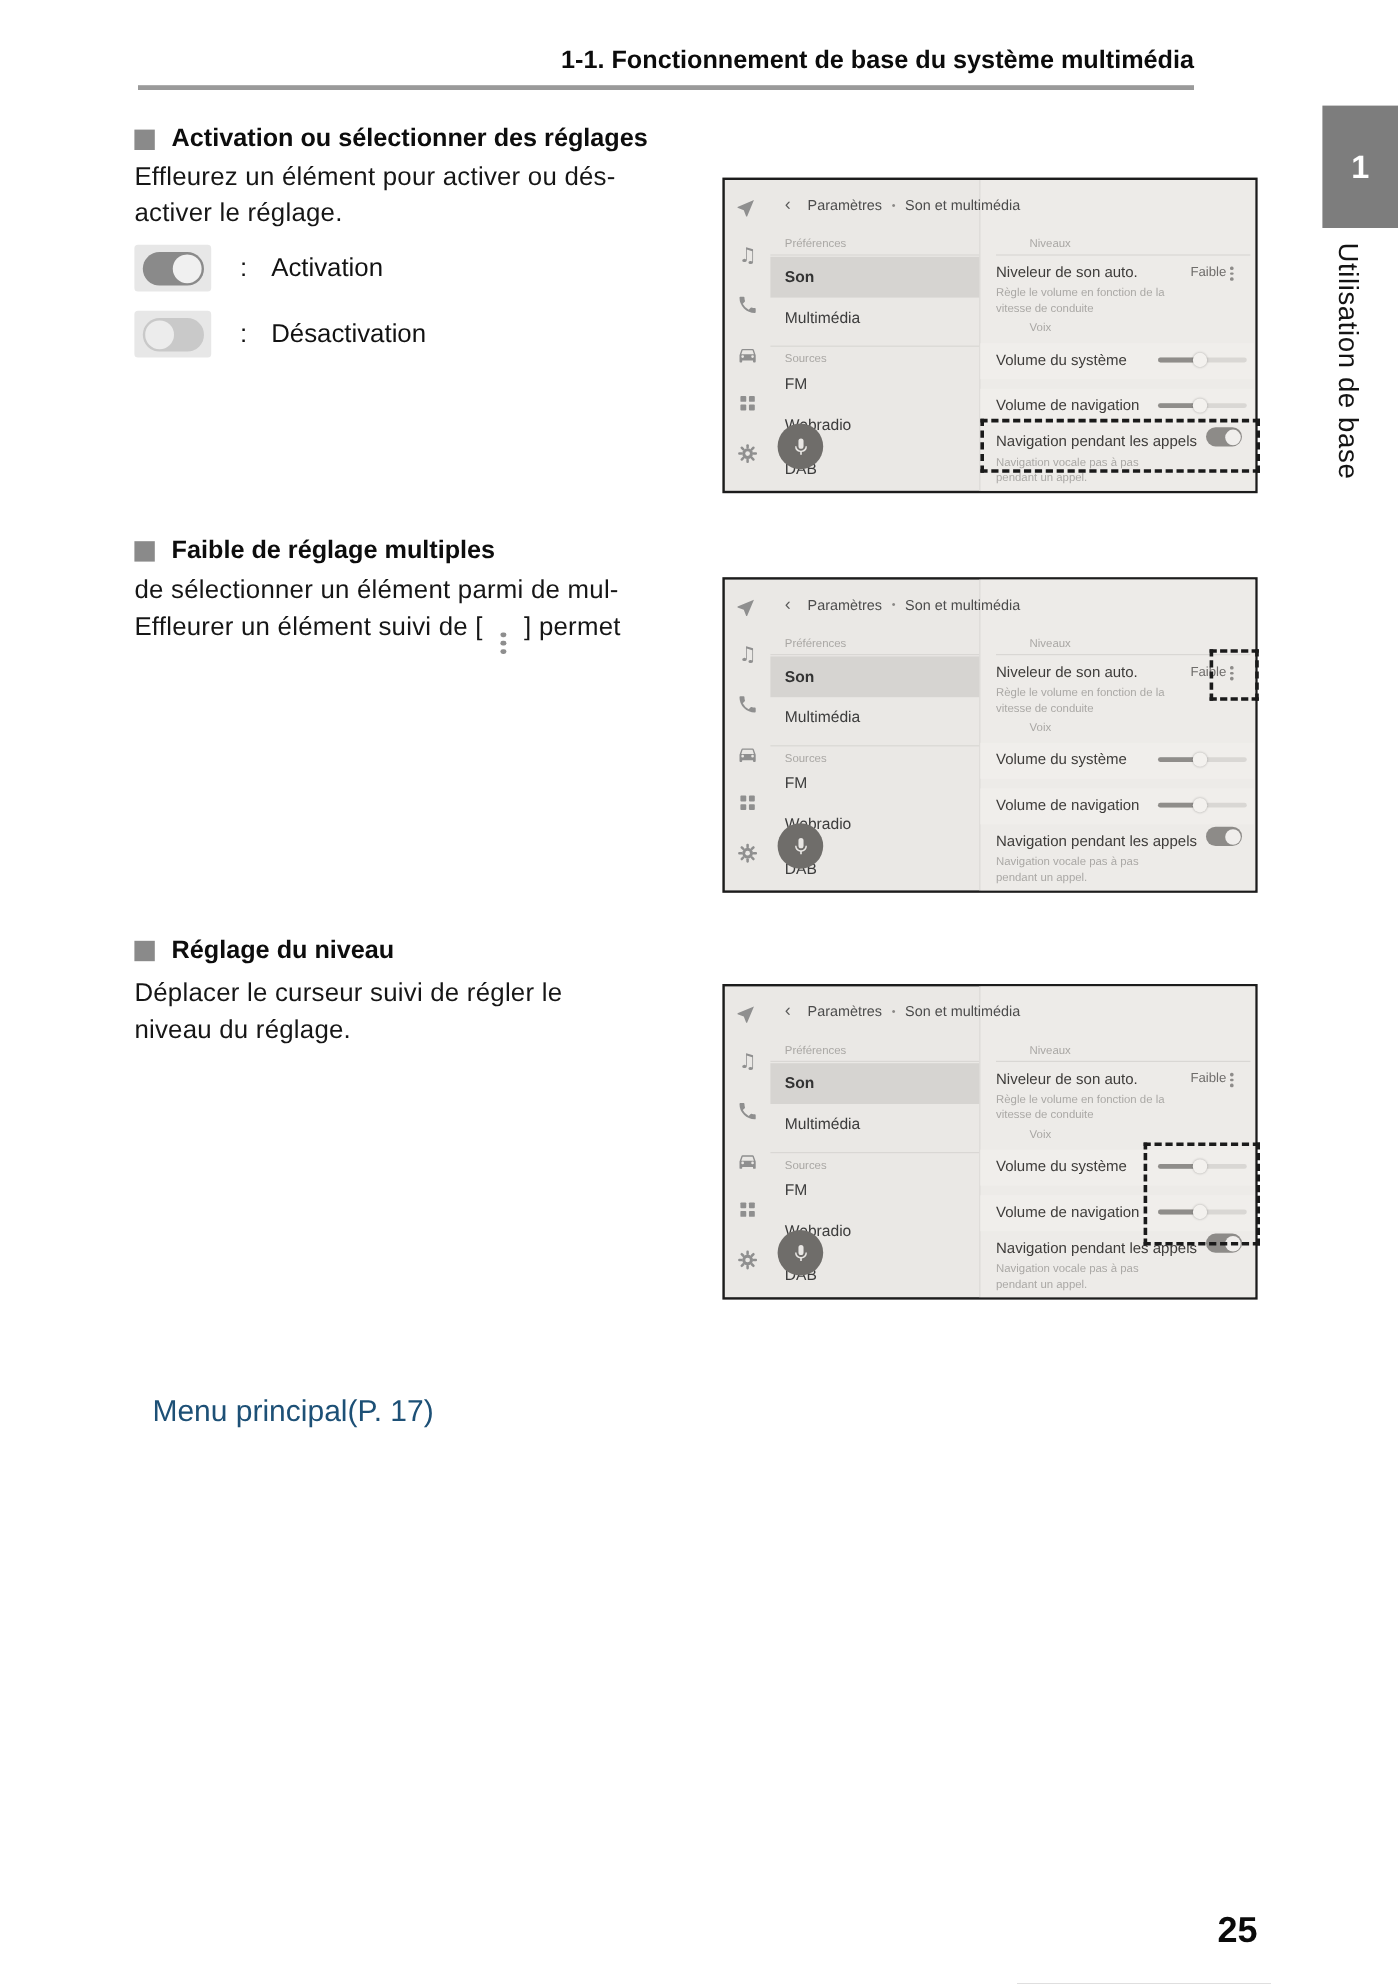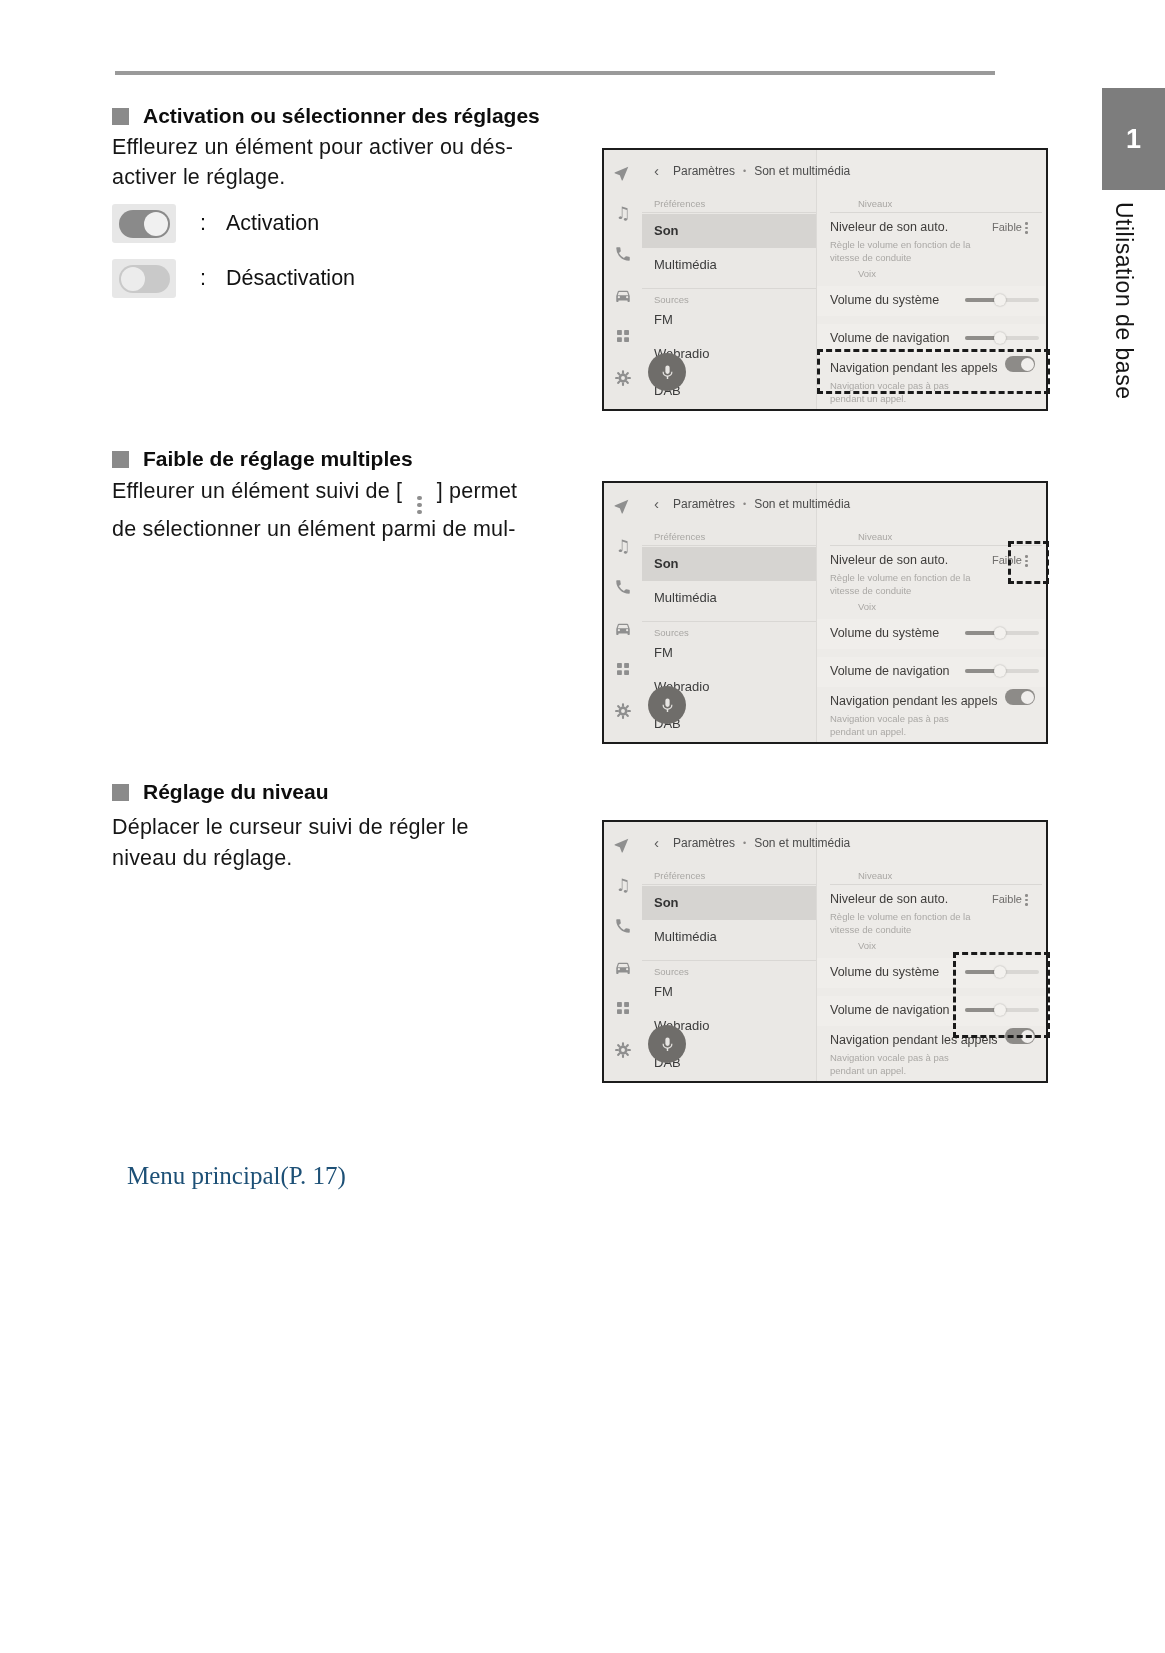--- a/index.html
+++ b/index.html
@@ -35,21 +35,21 @@
   .tgl.on{background:#8a8a8a;}  .tgl.on .knob{right:2px;background:#f0f0f0;}
   .tgl.off{background:#c9c9c9;} .tgl.off .knob{left:2px;background:#ececec;}
   .legend-colon{margin-left:24px;font-size:21.5px;}
   .legend-label{margin-left:20px;font-size:21.5px;}
 
   
   .related{position:absolute;left:115px;top:1117px;width:880px;display:flex;align-items:center;}
   .rl-short{width:46px;height:3px;background:#121212;}
   .rl-title{margin:0 14px 0 16px;font-size:24px;font-weight:bold;white-space:nowrap;}
   .rl-long{flex:1;height:3px;background:#121212;}
-  .related-link{position:absolute;left:127px;top:1162px;font-size:25px;color:#1d5076;cursor:pointer;font-family:Liberation Serif, serif;}
+  .related-link{position:absolute;left:127px;top:1162px;font-size:25px;color:#1d5076;cursor:pointer;}
   .page-number{position:absolute;left:0;top:1592px;width:1048px;text-align:right;
                font-size:30px;font-weight:bold;color:#0b0b0b;}
 
   
   .shot{position:absolute;left:602px;width:446px;height:263px;border:2px solid #1c1c1c;
         background:#eae8e5;box-sizing:border-box;}
   #shot1{top:148px;} #shot2{top:481px;} #shot3{top:820px;}
 
   .ds{position:absolute;inset:0;font-family:"Liberation Sans","DejaVu Sans",sans-serif;}
   .ds-ricon{position:absolute;left:10px;width:18px;height:18px;fill:#8f8f8f;color:#8f8f8f;}
@@ -92,20 +92,21 @@
   .hl-sliders{left:349px;top:130px;width:91px;height:80px;}
   .shot[data-highlight="toggle-row"] .hl-toggle{display:block;}
   .shot[data-highlight="dots"]       .hl-dots{display:block;}
   .shot[data-highlight="sliders"]    .hl-sliders{display:block;}
 </style>
 </head>
 <body>
 
 <div id="page">
 
+  <div class="doc-title">1-1. Fonctionnement de base du système multimédia</div>
   <div class="header-rule"></div>
 
   <div class="side-tab">
     <span>1</span>
   </div>
   <div class="side-label">Utilisation de base</div>
 
   <div class="sec-head" style="top:104px">
     <span class="sq"></span>
     <span>Activation ou sélectionner des réglages</span>
@@ -245,26 +246,26 @@
     <div class="ds-hl hl-toggle"></div>
 
   </div>
 </div>
 
   <div class="sec-head" style="top:447px">
     <span class="sq"></span>
     <span>Faible de réglage multiples</span>
   </div>
   <div class="body-text" style="top:476px;line-height:31px">
+    <span style="display:block">de sélectionner un élément parmi de mul-</span>
     <span style="display:block"><span>Effleurer un élément suivi de [</span><span class="inline-dots">
           <i></i>
           <i></i>
           <i></i>
         </span><span>] permet</span></span>
-    <span style="display:block">de sélectionner un élément parmi de mul-</span>
   </div>
 
   <div id="shot2" class="shot" data-highlight="dots">
   <div class="ds">
 
     <span class="ds-ricon ric1">
       <svg viewBox="0 0 24 24" width="18" height="18">
             <path transform="rotate(45 12 12)" d="M12 2l7.5 18.3-.7.7L12 18l-6.8 3-.7-.7z"></path>
           </svg>
     </span>
@@ -489,13 +490,14 @@
       <span style="display:block">Navigation vocale pas à pas</span>
       <span style="display:block">pendant un appel.</span>
     </div>
 
     <div class="ds-hl hl-sliders"></div>
   </div>
 </div>
 
   <div class="related-link">Menu principal(P. 17)</div>
 
+  <div class="page-number">25</div>
 </div>
 
 </body></html>

